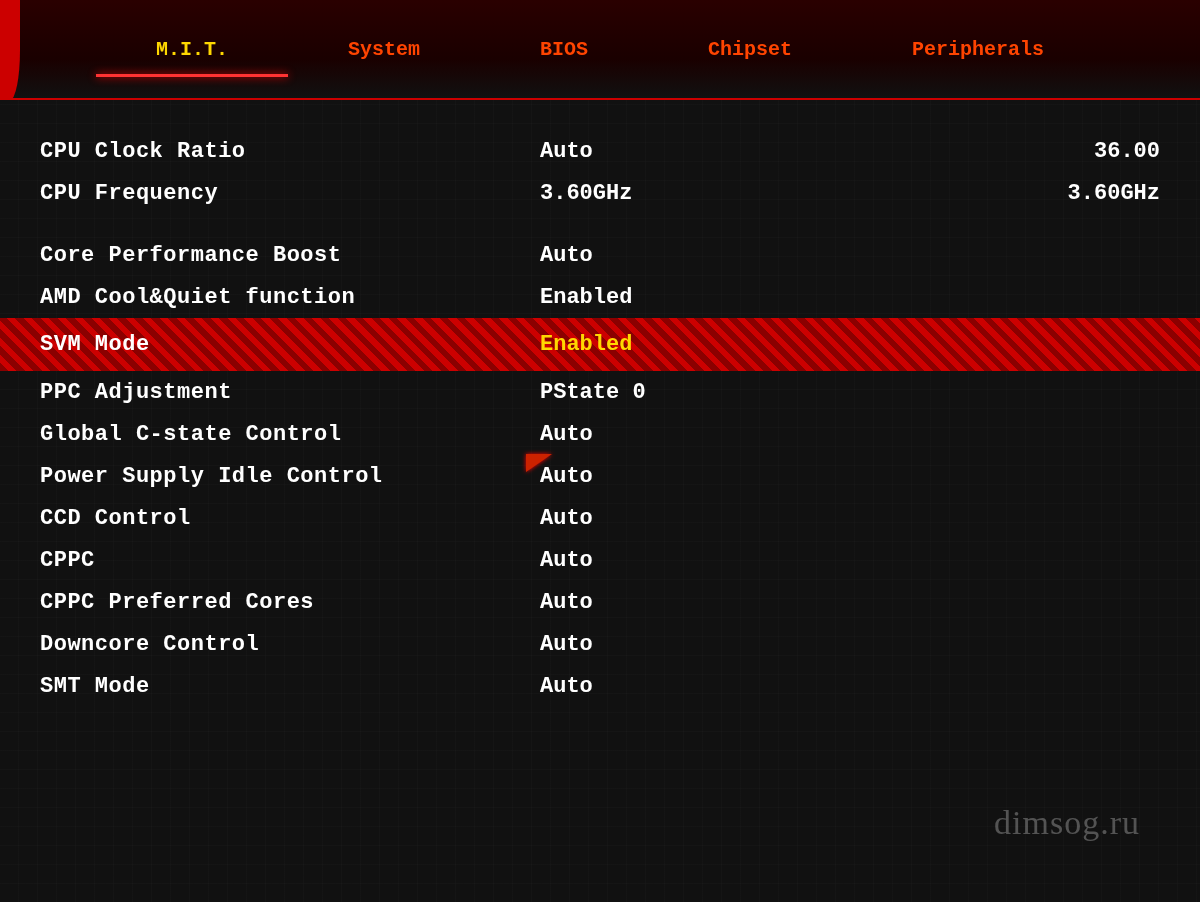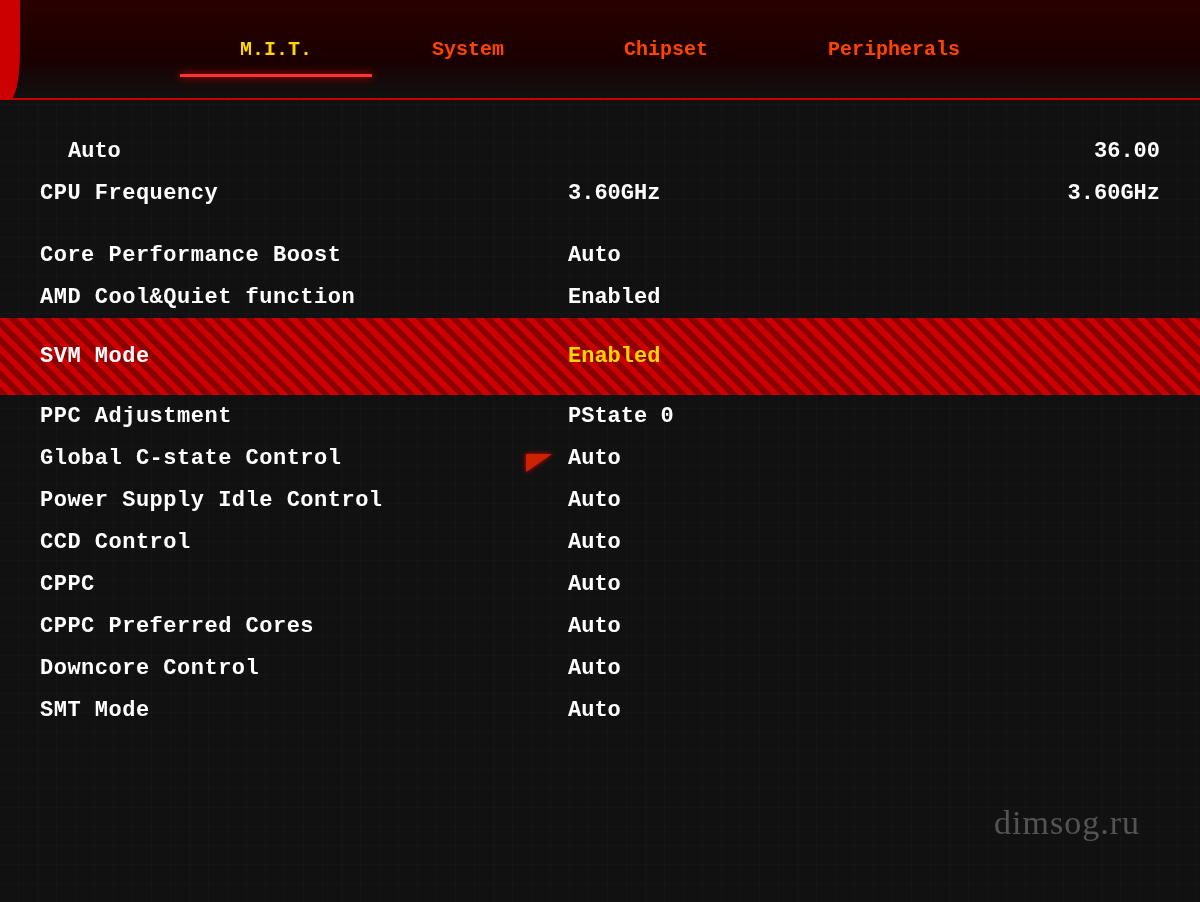--- a/index.html
+++ b/index.html
@@ -130,21 +130,21 @@
 
     .bios-row.highlighted {
       background: repeating-linear-gradient(
         45deg,
         #8b0000,
         #8b0000 6px,
         #cc0000 6px,
         #cc0000 12px
       );
       margin: 0 -40px;
-      padding: 26px 40px;
+      padding: 14px 40px;
     }
 
     .bios-row.highlighted .setting-name {
       color: #ffffff;
     }
 
     .bios-row.highlighted .setting-value {
       color: #ffd700;
     }
 
@@ -158,21 +158,20 @@
       font-size: 22px;
       font-weight: bold;
       letter-spacing: 0.5px;
     }
 
     .setting-value {
       flex: 1;
       color: #ffffff;
       font-size: 22px;
       font-weight: bold;
-      margin-left: 28px;
     }
 
     .setting-value2 {
       flex: 0 0 160px;
       color: #ffffff;
       font-size: 22px;
       font-weight: bold;
       text-align: right;
     }
 
@@ -206,29 +205,31 @@
 
 <div class="bg"></div>
 
 <div class="top-stripe"></div>
 
 <div class="top-nav">
   <div class="left-circle"></div>
   <div class="nav-tabs">
     <div class="nav-tab active">M.I.T.</div>
     <div class="nav-tab">System</div>
+    <div class="nav-tab">BIOS</div>
     <div class="nav-tab">Chipset</div>
     <div class="nav-tab">Peripherals</div>
   </div>
 </div>
 
 <div class="main-content">
   <div class="bios-table">
 
     <div class="bios-row">
+      <div class="setting-name">CPU Clock Ratio</div>
       <div class="setting-value">Auto</div>
       <div class="setting-value2">36.00</div>
     </div>
 
     <div class="bios-row">
       <div class="setting-name">CPU Frequency</div>
       <div class="setting-value">3.60GHz</div>
       <div class="setting-value2">3.60GHz</div>
     </div>
 

